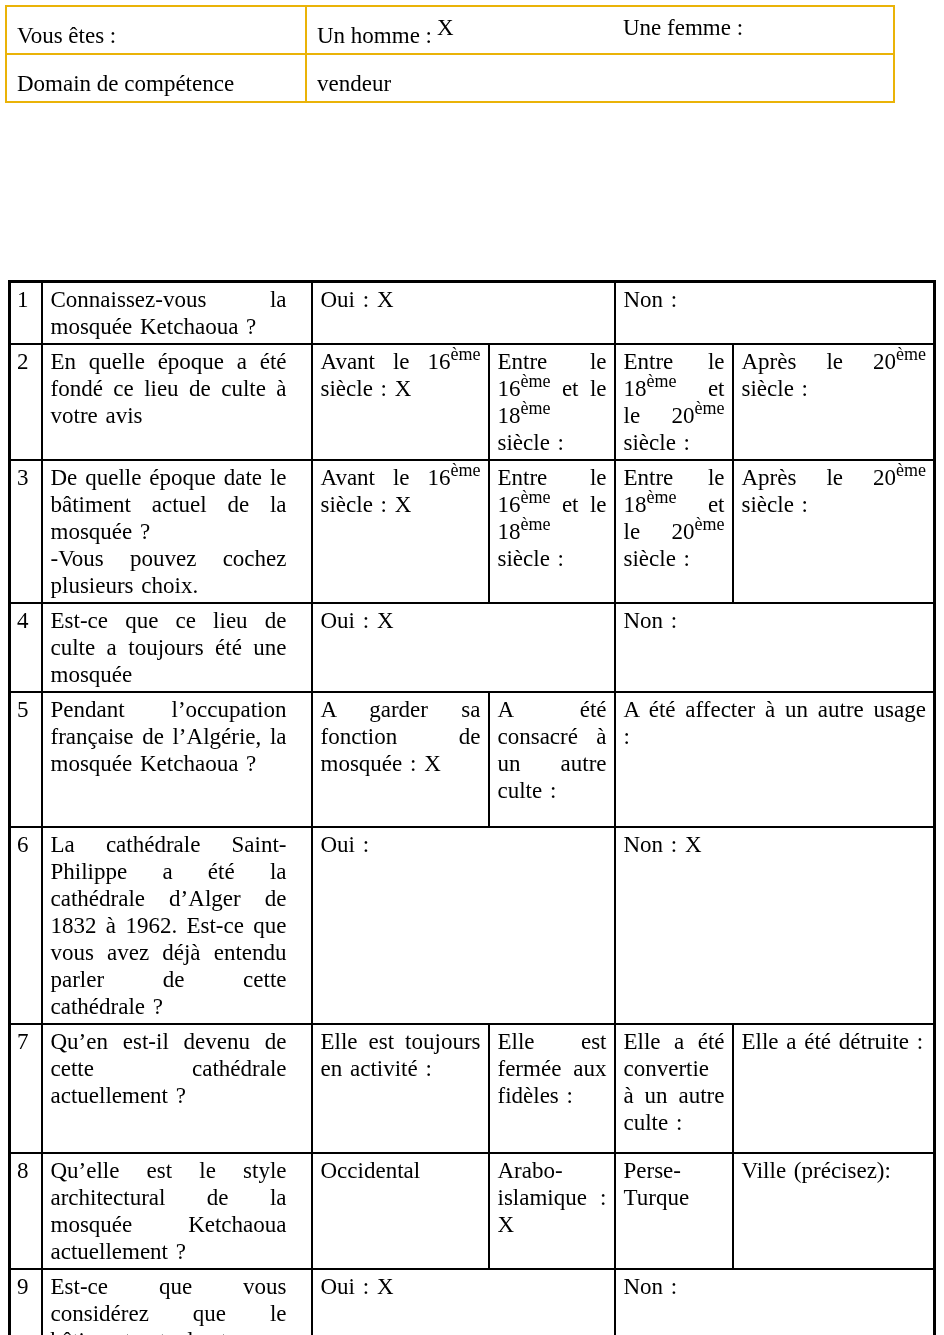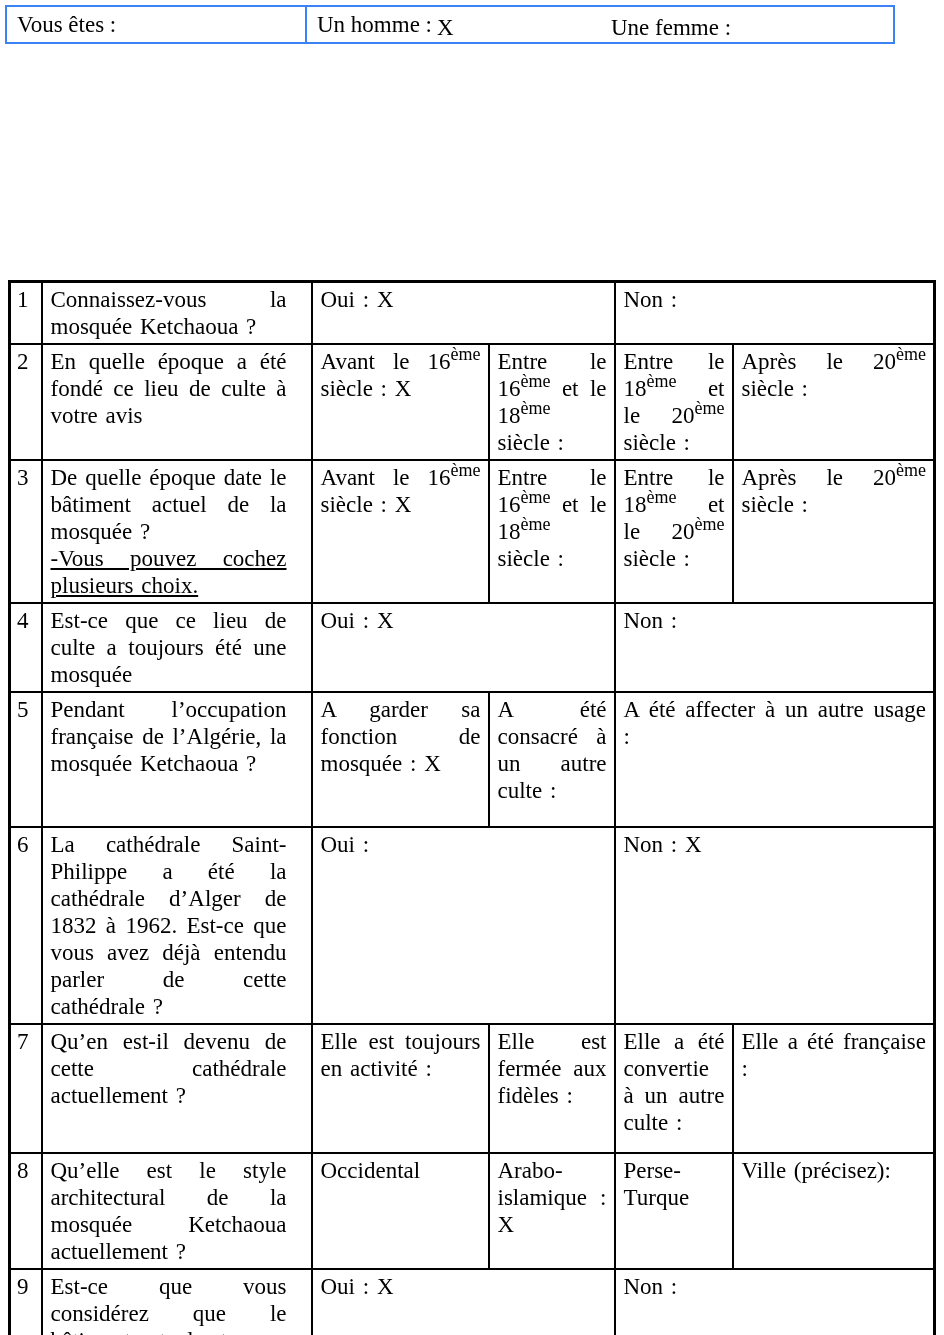--- a/index.html
+++ b/index.html
@@ -16,51 +16,51 @@
   table { border-collapse: collapse; table-layout: fixed; }
 
   
   .profile-table {
     position: absolute;
     left: 5px;
     top: 5px;
     width: 888px;
   }
   .profile-table td {
-    border: 2px solid #3b82f6;
+    border: 2px solid #eab308;
     vertical-align: top;
     font-size: 23px;
     line-height: 27px;
     height: 30px;
-    padding: 4px 8px 4px 10px;
+    padding: 15px 8px 4px 10px;
   }
   .profile-value { position: relative; margin-left: 44px; }
   .gender-mark  { position: absolute; left: 130px; top: 7px; }
-  .female-label { position: absolute; left: 304px; top: 7px; }
+  .female-label { position: absolute; left: 316px; top: 7px; }
 
   
   .questionnaire-table {
     position: absolute;
     left: 8px;
     top: 280px;
     width: 925px;
     border: 3px solid #000;
   }
   .questionnaire-table td {
     border: 2px solid #000;
     vertical-align: top;
     font-size: 23px;
     line-height: 27px;
     word-spacing: 2px;
     padding: 3px 7px 3px 8px;
   }
   .questionnaire-table td.q-num  { padding-left: 6px; text-align: left; }
   .questionnaire-table td.q-text { text-align: justify; padding-right: 24px; }
   .questionnaire-table td.opt    { text-align: justify; }
-  .q-note { text-align: justify; text-decoration: underline; }
+  .q-note { text-align: justify; }
   sup {
     font-size: 18px;
     line-height: 0;
     vertical-align: baseline;
     position: relative;
     top: -0.48em;
   }
   tr.r1 { height: 56px;  }
   tr.r2 { height: 112px; }
   tr.r3 { height: 140px; }
@@ -82,20 +82,24 @@
         <col style="width:588px">
       </colgroup>
     <tbody>
         <tr>
       <td class="profile-label">Vous êtes :</td>
       <td class="profile-value">
         <span>Un homme :</span>
         <span class="gender-mark">X</span>
         <span class="female-label">Une femme :</span>
       </td>
+    </tr>
+    <tr>
+      <td class="profile-label">Domain de compétence</td>
+      <td class="profile-value">vendeur</td>
     </tr>
   </tbody>
     </table>
 
   <table class="questionnaire-table">
     <colgroup>
       <col style="width:32px">
         <col style="width:270px">
         <col style="width:177px">
       <col style="width:126px">
@@ -153,21 +157,21 @@
       <td class="opt" colspan="2">Oui :</td>
       <td class="opt" colspan="2">Non : X</td>
     </tr>
 
     <tr class="r7">
       <td class="q-num">7</td>
       <td class="q-text">Qu’en est-il devenu de cette cathédrale actuellement ?</td>
       <td class="opt">Elle est toujours en activité :</td>
       <td class="opt">Elle est fermée aux fidèles :</td>
       <td class="opt">Elle a été convertie à un autre culte :</td>
-      <td class="opt">Elle a été française :</td>
+      <td class="opt">Elle a été détruite :</td>
     </tr>
 
     <tr class="r8">
       <td class="q-num">8</td>
       <td class="q-text">Qu’elle est le style architectural de la mosquée Ketchaoua actuellement ?</td>
       <td class="opt">Occidental</td>
       <td class="opt">Arabo-islamique : X</td>
       <td class="opt">Perse-Turque</td>
       <td class="opt">Ville (précisez):</td>
     </tr>

